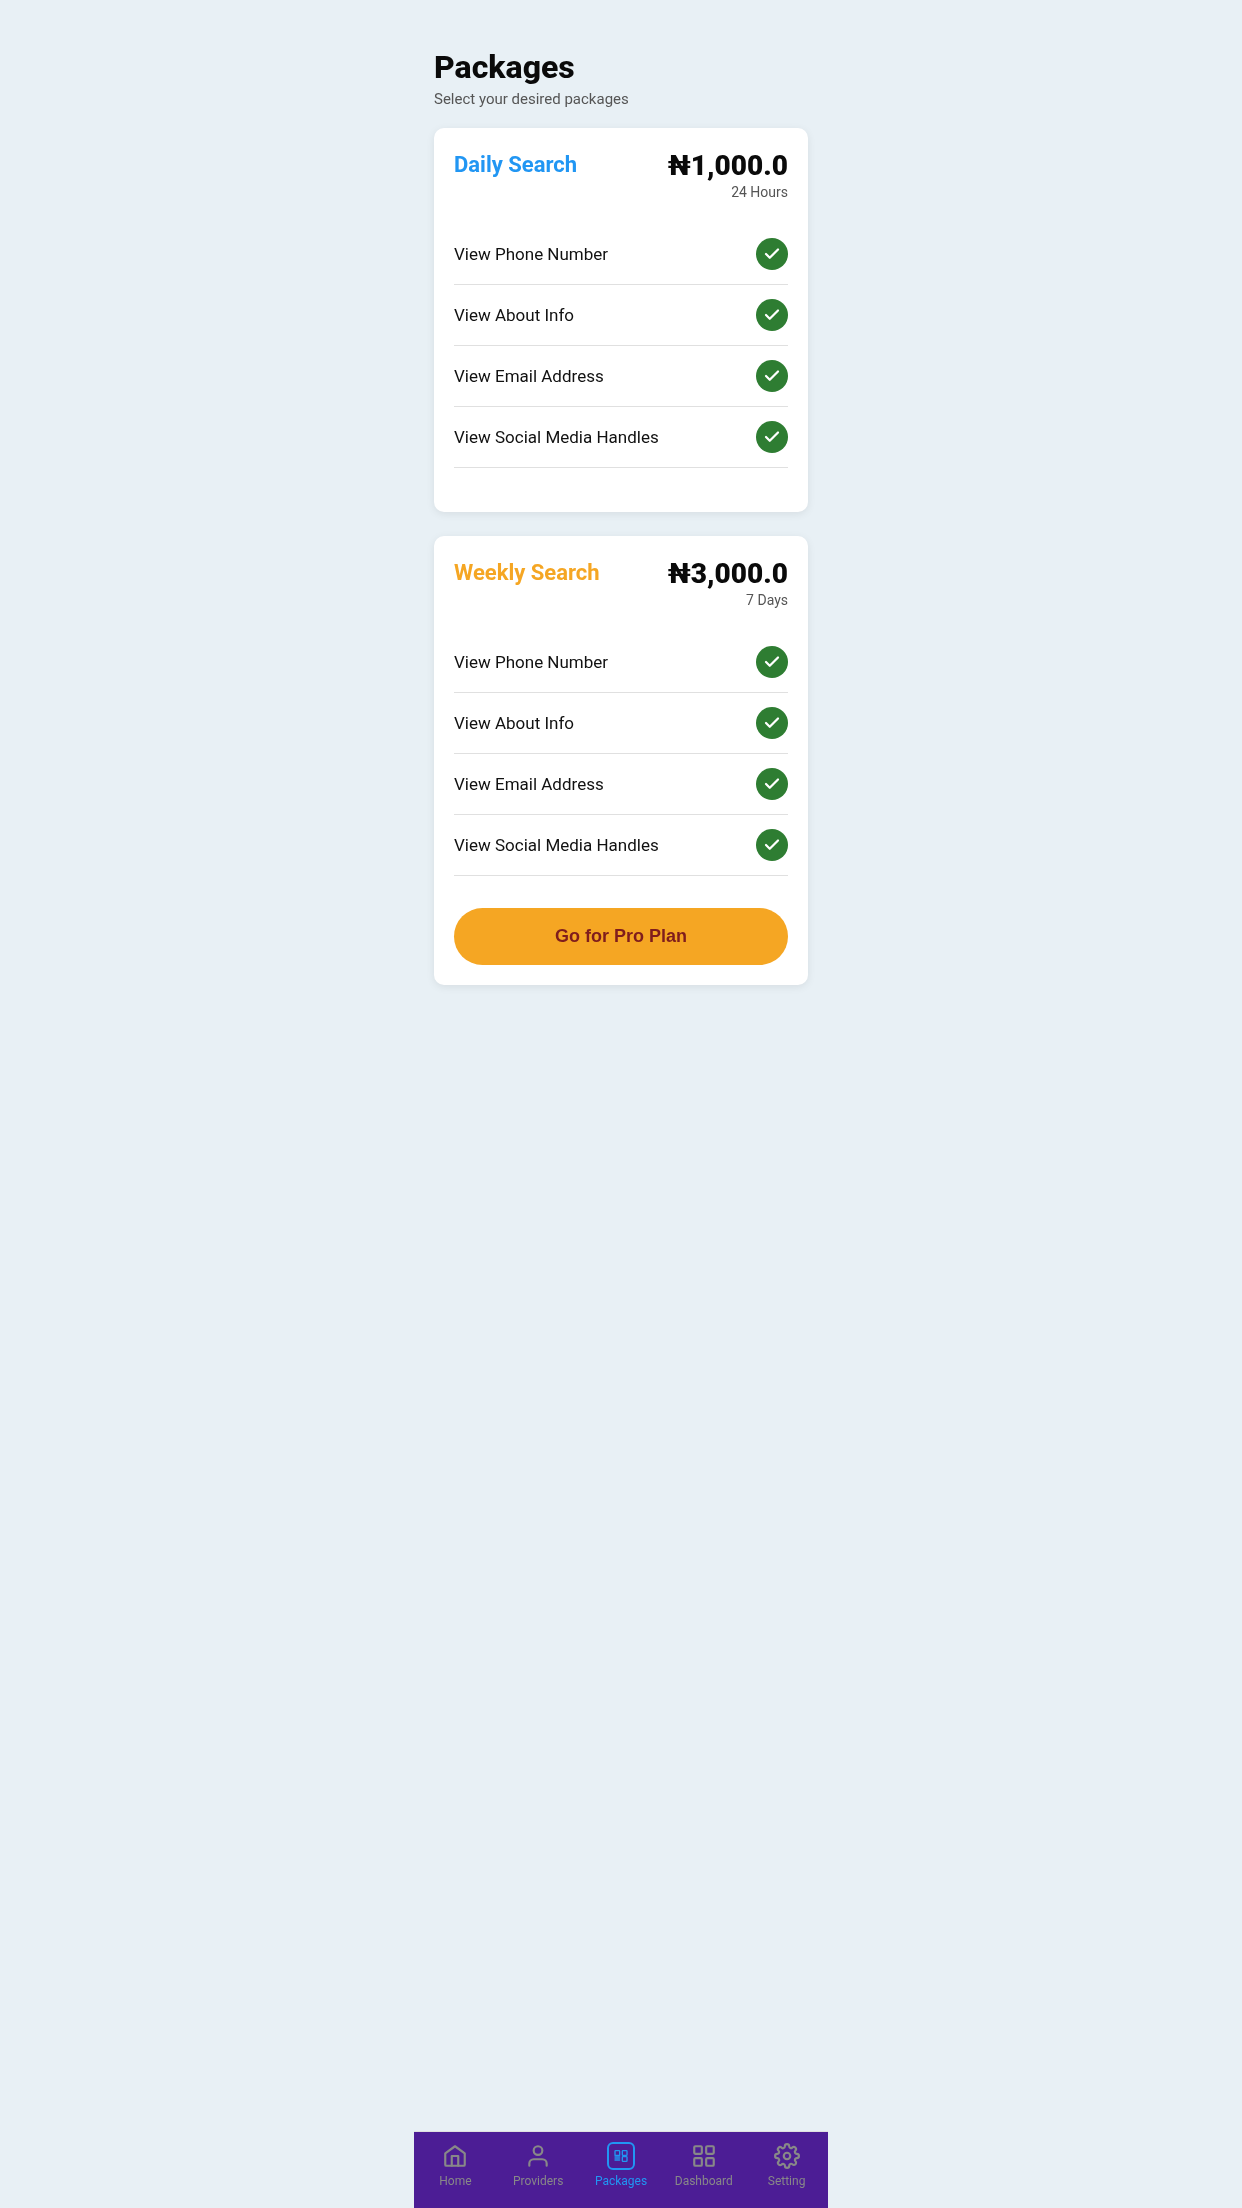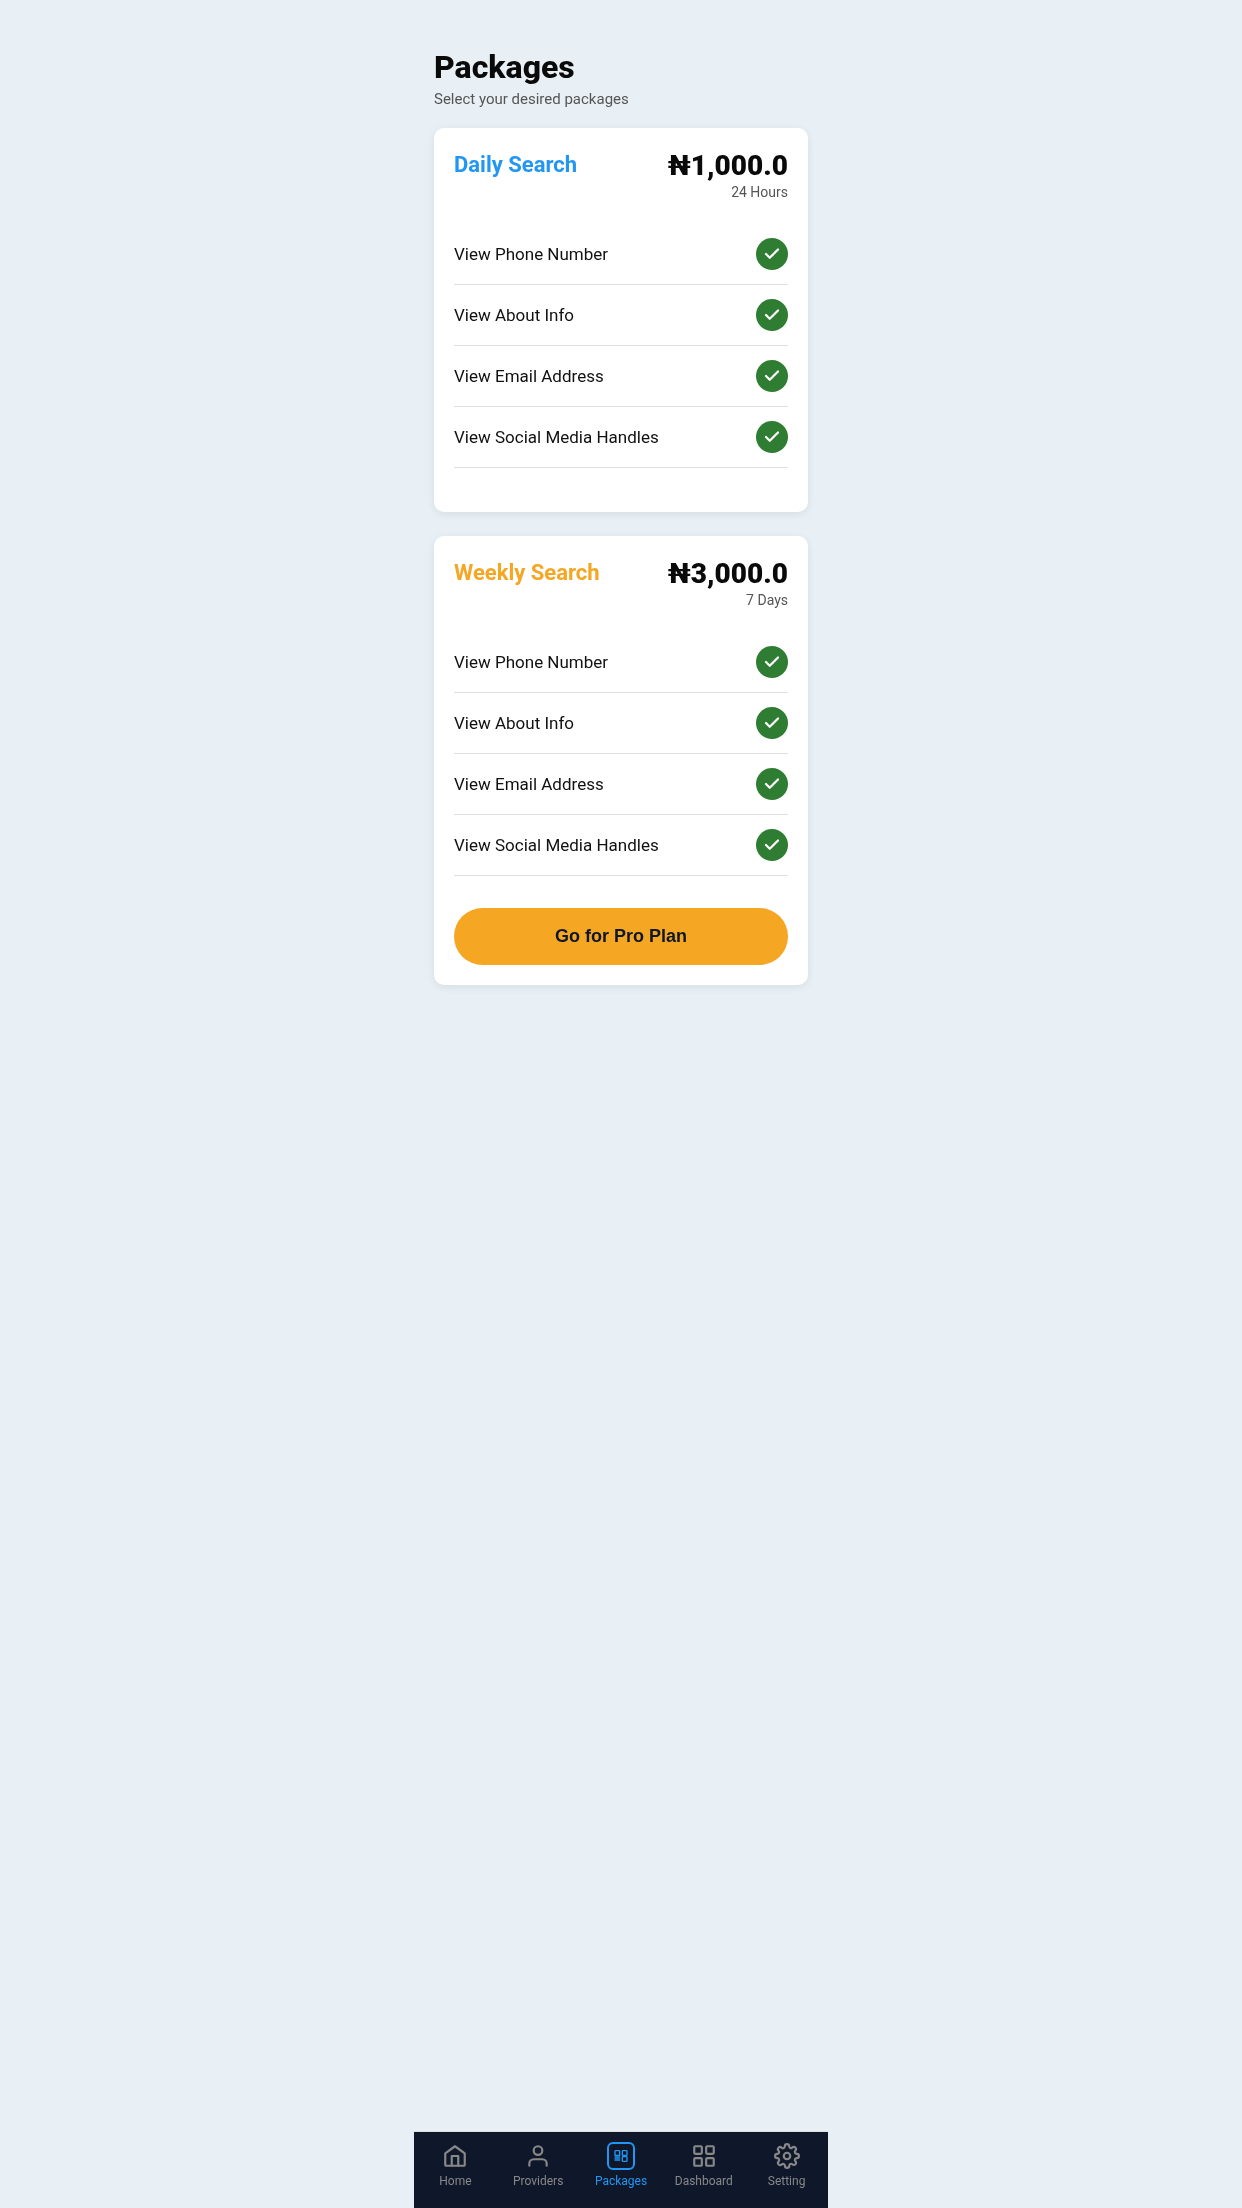--- a/index.html
+++ b/index.html
@@ -145,33 +145,33 @@
       margin-top: 8px;
     }
 
     .plan-button.basic {
       background-color: #2196f3;
       color: #fff;
     }
 
     .plan-button.pro {
       background-color: #f5a623;
-      color: #0f172a;
+      color: #7f1d1d;
       text-align: center;
     }
 
     
     .bottom-nav {
       position: fixed;
       bottom: 0;
       left: 50%;
       transform: translateX(-50%);
       width: 100%;
       max-width: 414px;
-      background: #0f172a;
+      background: #4c1d95;
       border-top: 1px solid #e0e0e0;
       display: flex;
       justify-content: space-around;
       align-items: center;
       padding: 10px 0 20px 0;
       z-index: 100;
     }
 
     .nav-item {
       display: flex;

